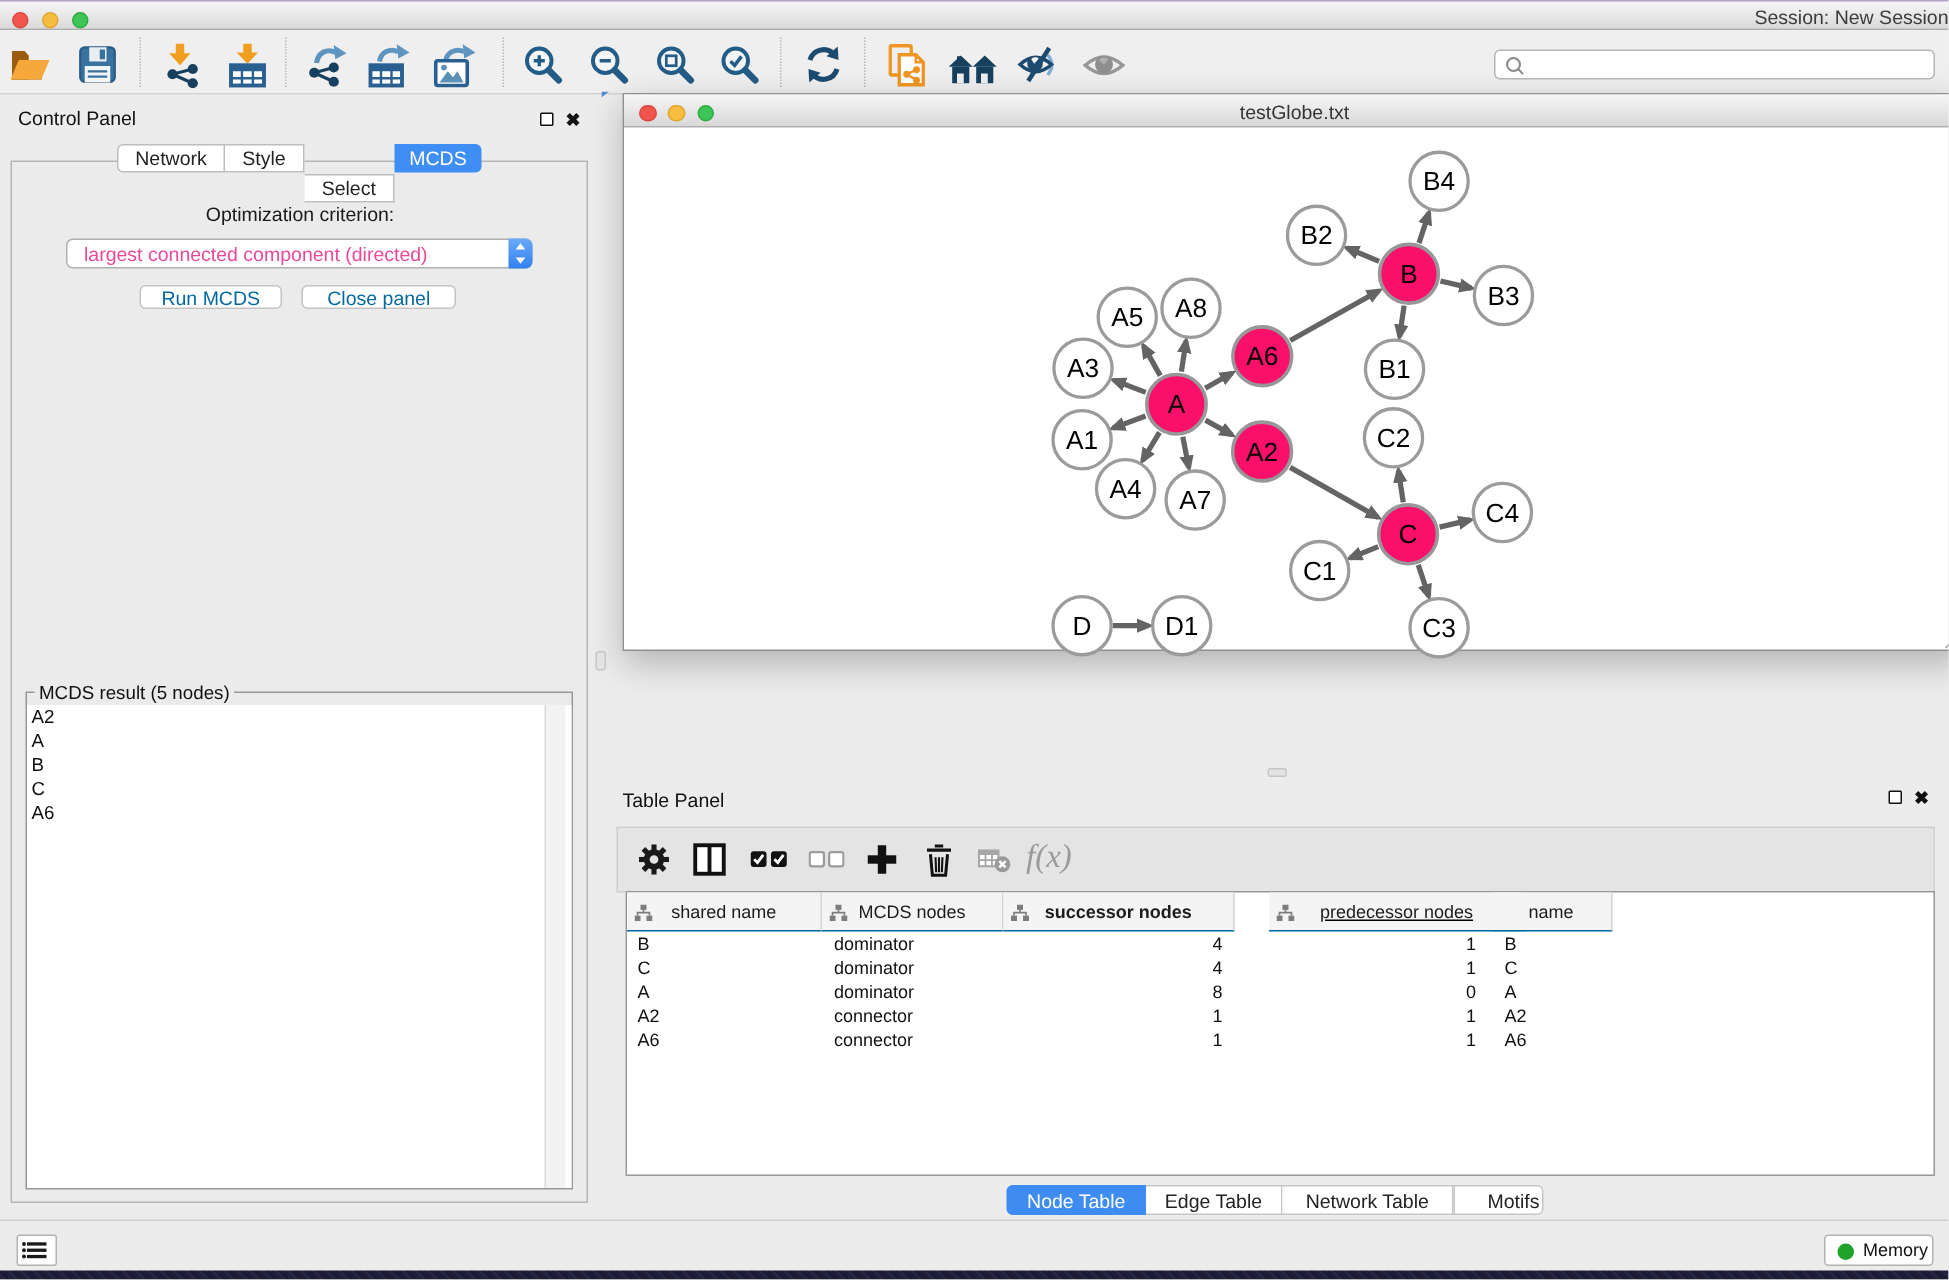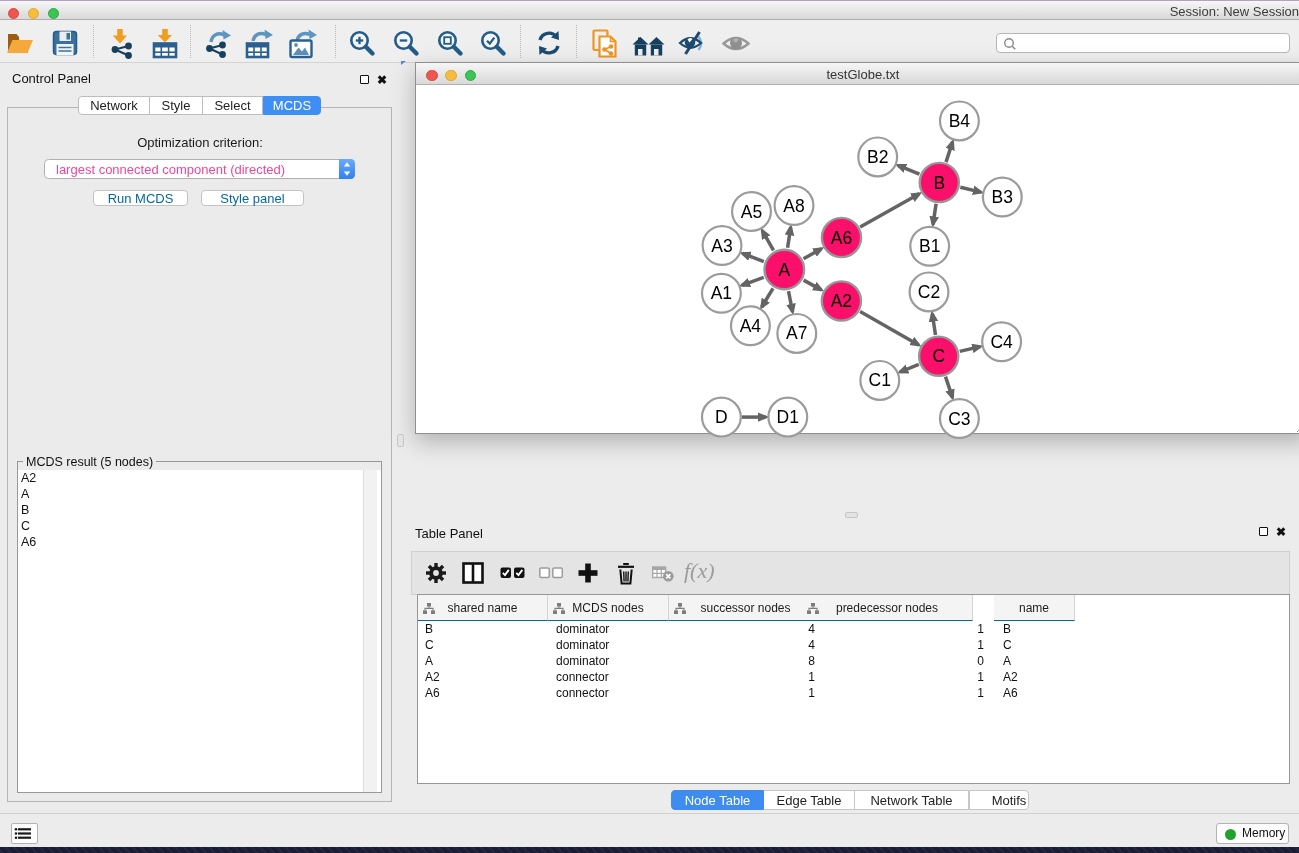--- a/index.html
+++ b/index.html
@@ -217,34 +217,34 @@
     </svg>
   </div>
 </div>
 
 <div id="cp-title" class="abs">Control Panel</div>
 <div class="float-ic abs" style="left:360px; top:75px;"></div>
 <div class="x-ic abs" style="left:377px; top:73px;">✖</div>
 <div id="cp-box" class="abs"></div>
 <div class="tab abs" style="left:78px; width:72px; border-radius:4px 0 0 4px;">Network</div>
 <div class="tab abs" style="left:150px; width:53px; border-left:none;">Style</div>
-<div class="tab abs" style="left:203px; width:60px; border-left:none;">Select</div>
+<div class="tab abs" style="left:203px; width:60px; border-left:none;margin-top:20px;">Select</div>
 <div class="tab sel abs" style="left:263px; width:58px; border-radius:0 4px 4px 0;">MCDS</div>
 <div id="opt-label" class="abs">Optimization criterion:</div>
 <div id="dropdown" class="abs">
   <div class="dd-text abs">largest connected component (directed)</div>
   <div id="dd-btn" class="abs">
     <svg width="16" height="20" viewBox="0 0 16 20">
       <path d="M8 3.2 L11.2 7.4 H4.8 Z" fill="#fff"></path>
       <path d="M8 16.8 L11.2 12.6 H4.8 Z" fill="#fff"></path>
     </svg>
   </div>
 </div>
 <div class="btn abs" style="left:93px; width:95px;">Run MCDS</div>
-<div class="btn abs" style="left:201px; width:103px;">Style panel</div>
+<div class="btn abs" style="left:201px; width:103px;">Close panel</div>
 <div id="fieldset" class="abs"></div>
 <div id="mcds-list" class="abs">
   <div class="li">A2</div>
     <div class="li">A</div>
     <div class="li">B</div>
     <div class="li">C</div>
     <div class="li">A6</div>
   <div id="mcds-scroll" class="abs"></div>
 </div>
 <div id="legend" class="abs">MCDS result (5 nodes)</div>
@@ -408,32 +408,32 @@
       <svg class="hic" width="12" height="11" viewBox="0 0 12 11">
         <g fill="#7d7d7d">
           <rect x="4" y="0" width="4" height="3.6"></rect>
           <rect x="0" y="7.4" width="4" height="3.6"></rect>
           <rect x="8" y="7.4" width="4" height="3.6"></rect>
         </g>
         <path d="M2,7.4 V5.4 H10 V7.4 M6,5.4 V3.6" stroke="#7d7d7d" stroke-width="1.1" fill="none"></path>
       </svg>
       <span>MCDS nodes</span>
     </div>
-  <div class="hcell abs" style="left:251px; width:154px;">
+  <div class="hcell abs" style="left:251px; width:154px;font-weight:bold;">
       <svg class="hic" width="12" height="11" viewBox="0 0 12 11">
         <g fill="#7d7d7d">
           <rect x="4" y="0" width="4" height="3.6"></rect>
           <rect x="0" y="7.4" width="4" height="3.6"></rect>
           <rect x="8" y="7.4" width="4" height="3.6"></rect>
         </g>
         <path d="M2,7.4 V5.4 H10 V7.4 M6,5.4 V3.6" stroke="#7d7d7d" stroke-width="1.1" fill="none"></path>
       </svg>
       <span>successor nodes</span>
     </div>
-  <div class="hcell abs" style="left:384px; width:171px;">
+  <div class="hcell abs" style="left:428px; width:171px;text-decoration:underline;">
       <svg class="hic" width="12" height="11" viewBox="0 0 12 11">
         <g fill="#7d7d7d">
           <rect x="4" y="0" width="4" height="3.6"></rect>
           <rect x="0" y="7.4" width="4" height="3.6"></rect>
           <rect x="8" y="7.4" width="4" height="3.6"></rect>
         </g>
         <path d="M2,7.4 V5.4 H10 V7.4 M6,5.4 V3.6" stroke="#7d7d7d" stroke-width="1.1" fill="none"></path>
       </svg>
       <span>predecessor nodes</span>
     </div>

